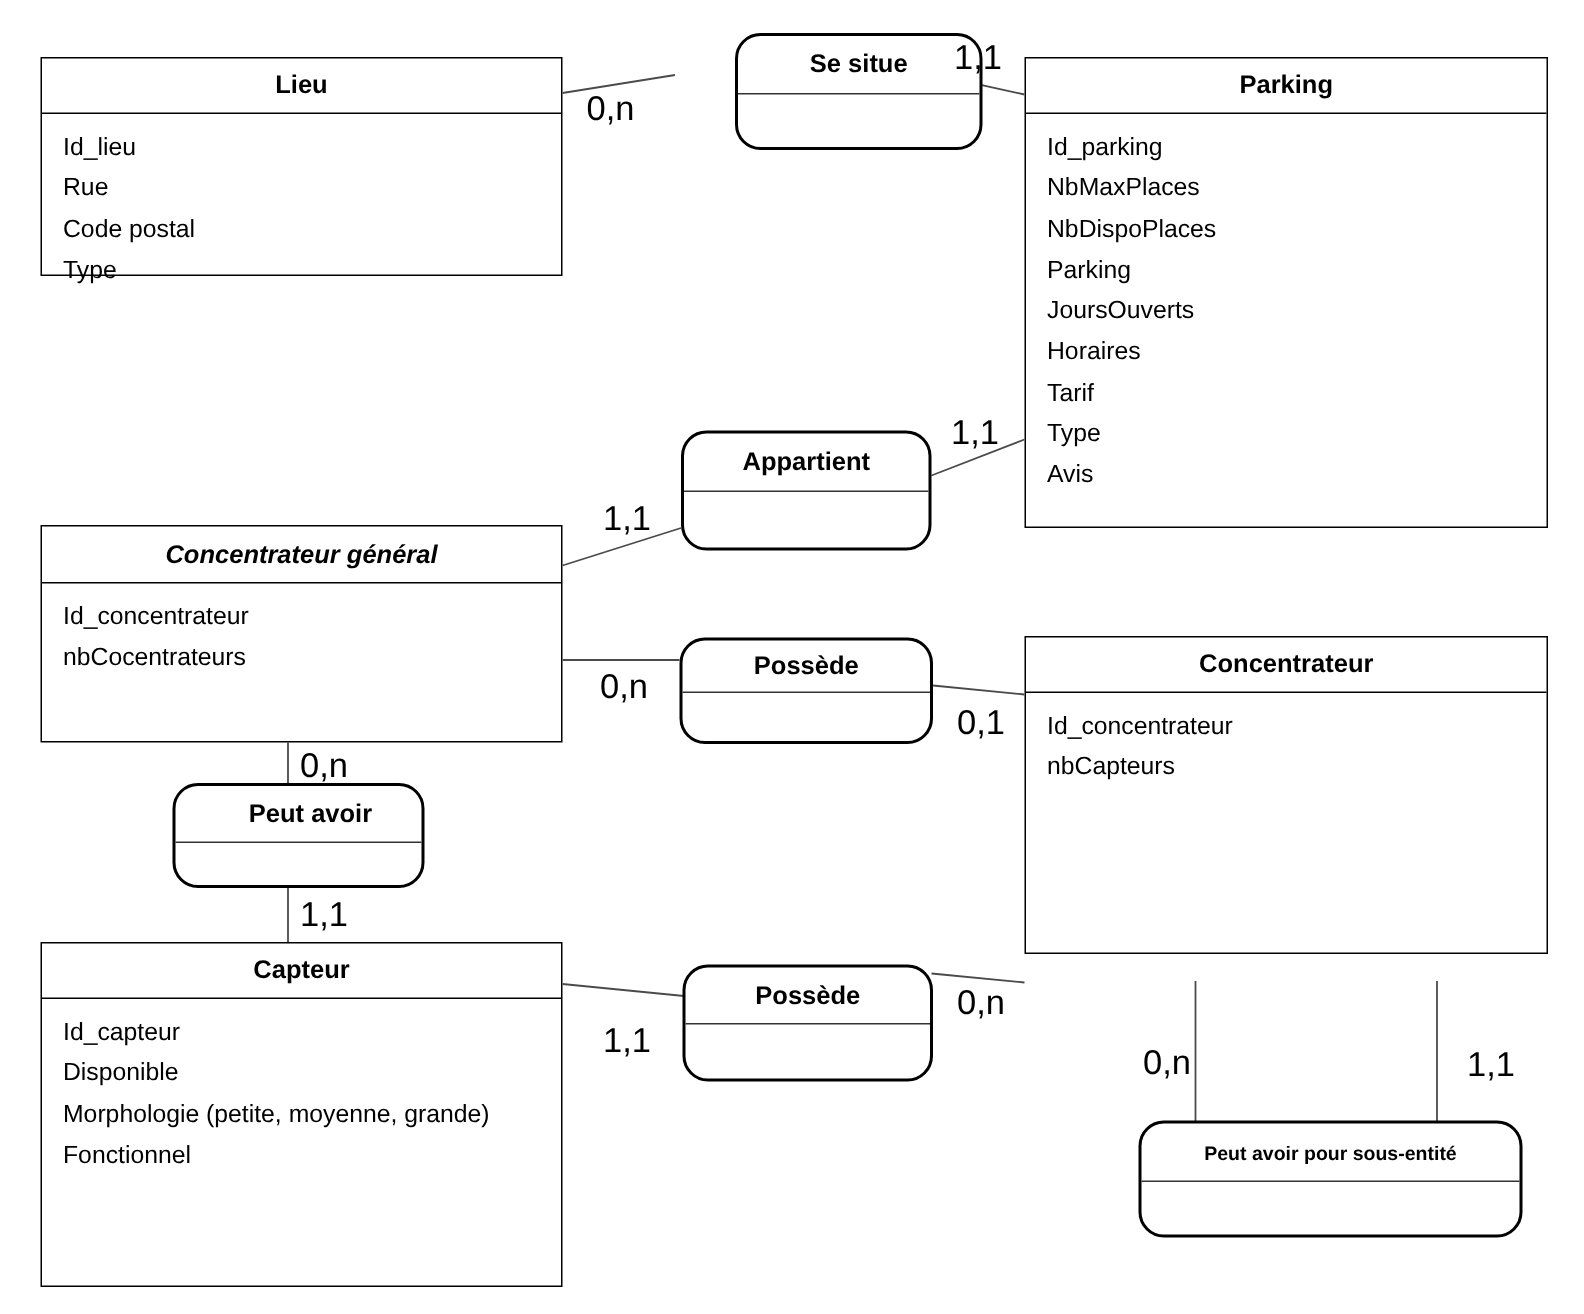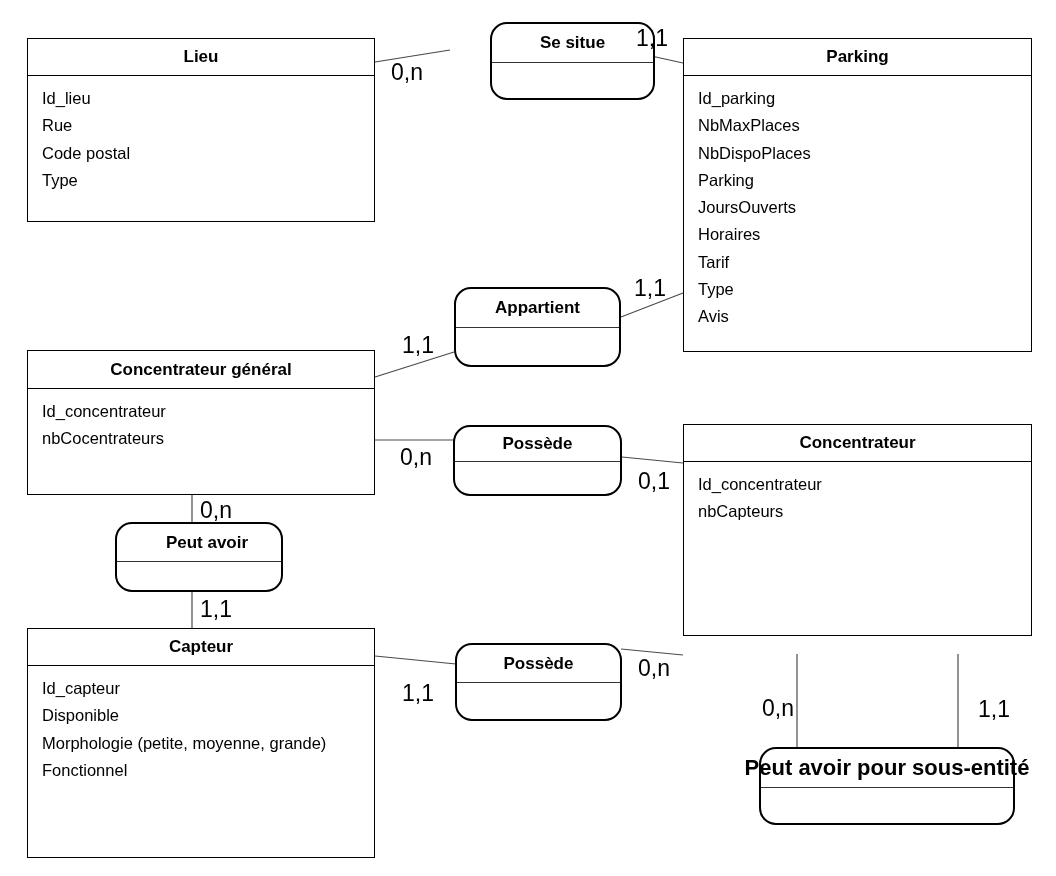--- a/index.html
+++ b/index.html
@@ -90,21 +90,21 @@
     <line x1="375" y1="440" x2="453" y2="440"></line>
     <line x1="622" y1="457" x2="683" y2="463"></line>
     <line x1="192" y1="494" x2="192" y2="523"></line>
     <line x1="192" y1="591" x2="192" y2="629"></line>
     <line x1="375" y1="656" x2="456" y2="664"></line>
     <line x1="621" y1="649" x2="683" y2="655"></line>
     <line x1="797" y1="654" x2="797" y2="748"></line>
     <line x1="958" y1="654" x2="958" y2="748"></line>
   </svg>
 
-  <div class="entity" style="left:27px; top:38px; width:348px; height:184px;">
+  <div class="entity" style="left:27px; top:38px; width:348px; height:146px;">
     <div class="entity-header" style="height:37px;">
       <span>Lieu</span>
     </div>
     <div class="entity-body">
       <div class="attr">Id_lieu</div>
       <div class="attr">Rue</div>
       <div class="attr">Code postal</div>
       <div class="attr">Type</div>
     </div>
   </div>
@@ -120,21 +120,21 @@
       <div class="attr">Parking</div>
       <div class="attr">JoursOuverts</div>
       <div class="attr">Horaires</div>
       <div class="attr">Tarif</div>
       <div class="attr">Type</div>
       <div class="attr">Avis</div>
     </div>
   </div>
 
   <div class="entity" style="left:27px; top:350px; width:348px; height:145px;">
-    <div class="entity-header" style="height:38px;">
+    <div class="entity-header" style="height:38px;font-style:italic;">
       <span>Concentrateur général</span>
     </div>
     <div class="entity-body">
       <div class="attr">Id_concentrateur</div>
       <div class="attr">nbCocentrateurs</div>
     </div>
   </div>
 
   <div class="entity" style="left:683px; top:424px; width:349px; height:212px;">
     <div class="entity-header" style="height:37px;">
@@ -187,21 +187,21 @@
   </div>
 
   <div class="rel" style="left:455px; top:643px; width:167px; height:78px;">
     <div class="rel-header" style="height:38px;">
       <span>Possède</span>
     </div>
     <div class="rel-body"></div>
   </div>
 
   <div class="rel" style="left:759px; top:747px; width:256px; height:78px;">
-    <div class="rel-header" style="height:39px; font-size:22px;">
+    <div class="rel-header" style="height:39px; font-size:13px;">
       <span>Peut avoir pour sous-entité</span>
     </div>
     <div class="rel-body"></div>
   </div>
 
   <div class="card" style="left:391px; top:61px;">0,n</div>
   <div class="card" style="left:636px; top:27px;">1,1</div>
   <div class="card" style="left:402px; top:334px;">1,1</div>
   <div class="card" style="left:634px; top:277px;">1,1</div>
   <div class="card" style="left:400px; top:446px;">0,n</div>

